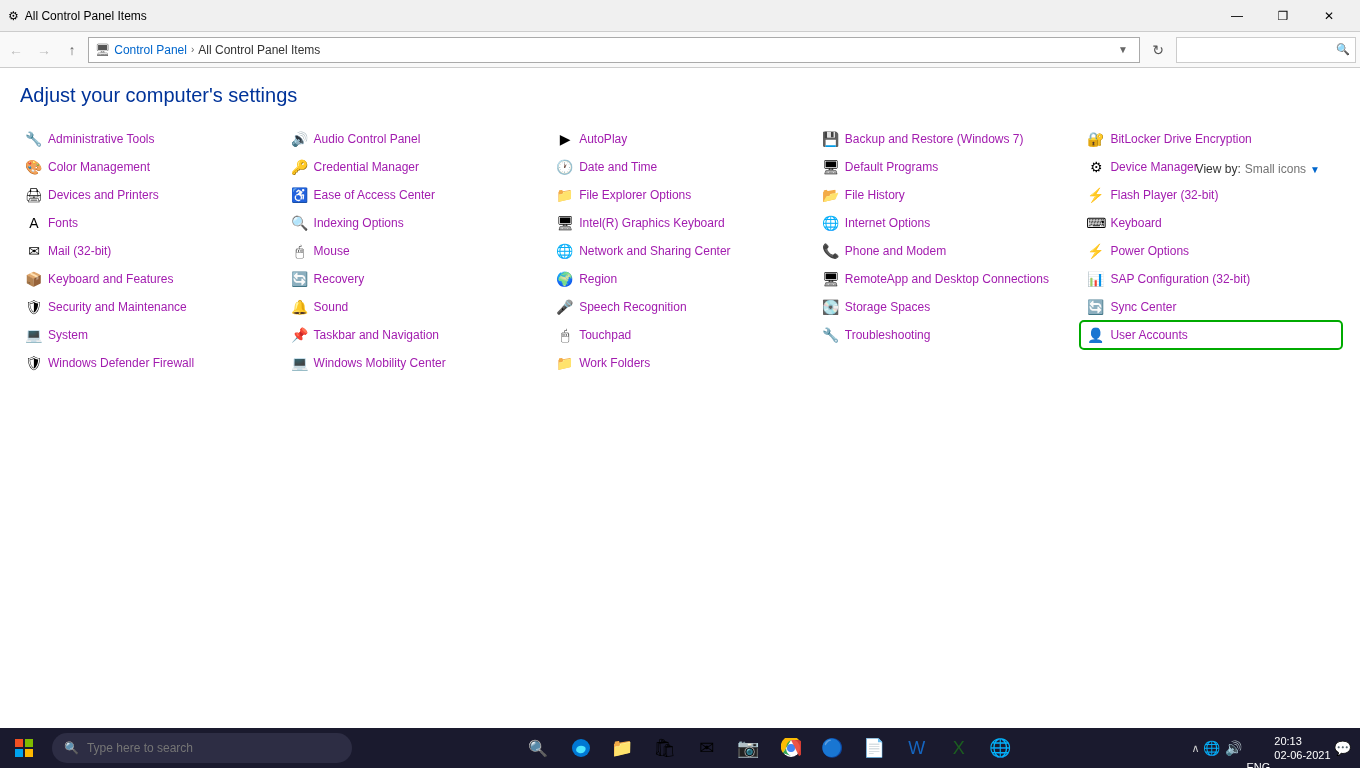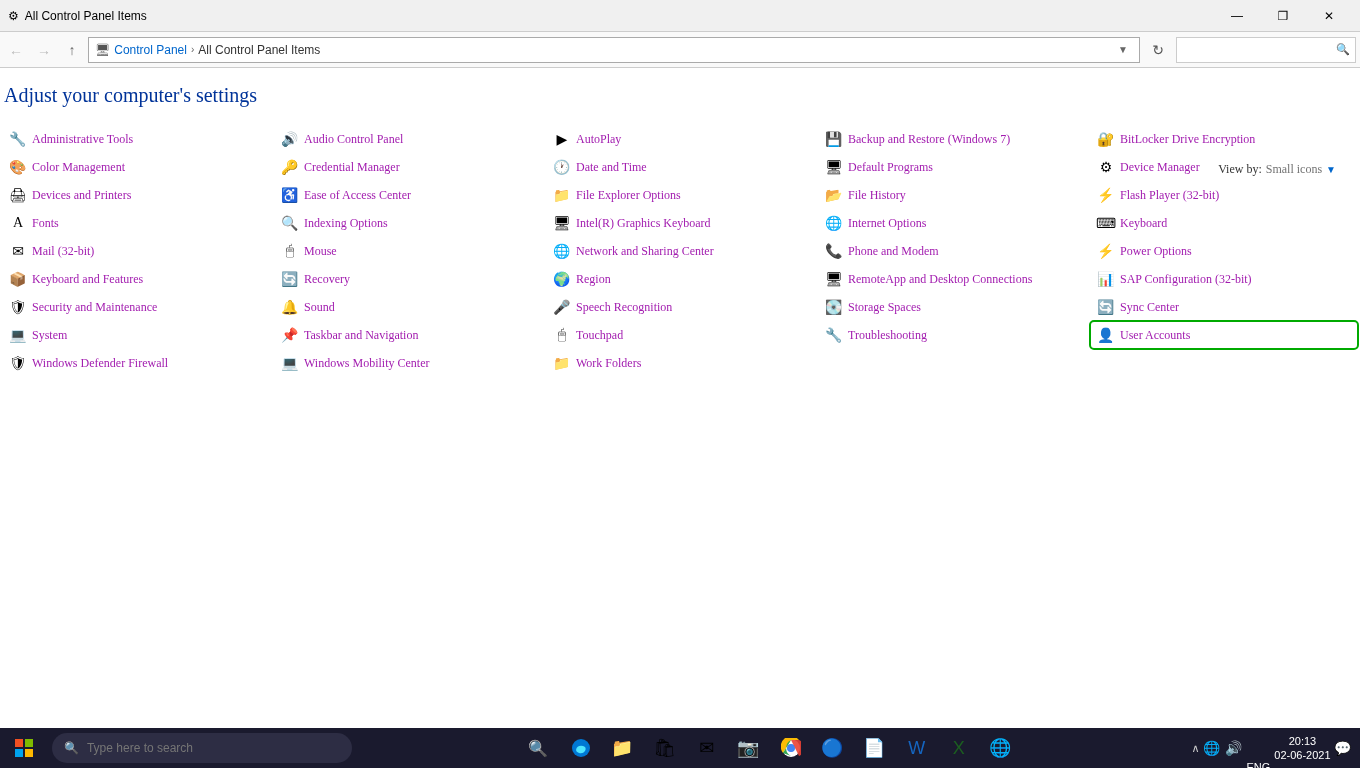--- a/index.html
+++ b/index.html
@@ -70,24 +70,23 @@
       padding: 0 26px 0 8px;
       font-size: 12px;
       position: relative;
     }
     .search-wrapper { position: relative; display: flex; align-items: center; }
     .search-wrapper::after { content: '🔍'; position: absolute; right: 6px; font-size: 11px; color: #888; pointer-events: none; }
 
     
     .main-area {
       background: #fff;
-      padding: 16px 4px;
+      padding: 16px 20px;
       height: calc(768px - 32px - 36px - 40px);
       overflow-y: auto;
-      font-family: Liberation Serif, serif;
     }
 
     .page-title {
       font-size: 20px;
       color: #003399;
       margin-bottom: 20px;
       font-weight: 400;
     }
 
     .view-by {
@@ -196,21 +195,21 @@
       border-radius: 4px;
     }
     .taskbar-right {
       display: flex;
       align-items: center;
       gap: 4px;
       padding: 0 8px;
       font-size: 11px;
       color: #fff;
     }
-    .taskbar-clock { text-align: center; font-size: 11px; color: #fff; line-height: 1.3; }
+    .taskbar-clock { text-align: left; font-size: 11px; color: #fff; line-height: 1.3; }
   </style>
 </head>
 <body>
 
 <div class="title-bar">
   <div class="title-bar-left">
     <span>⚙</span>
     <span>All Control Panel Items</span>
   </div>
   <div class="title-bar-controls">

